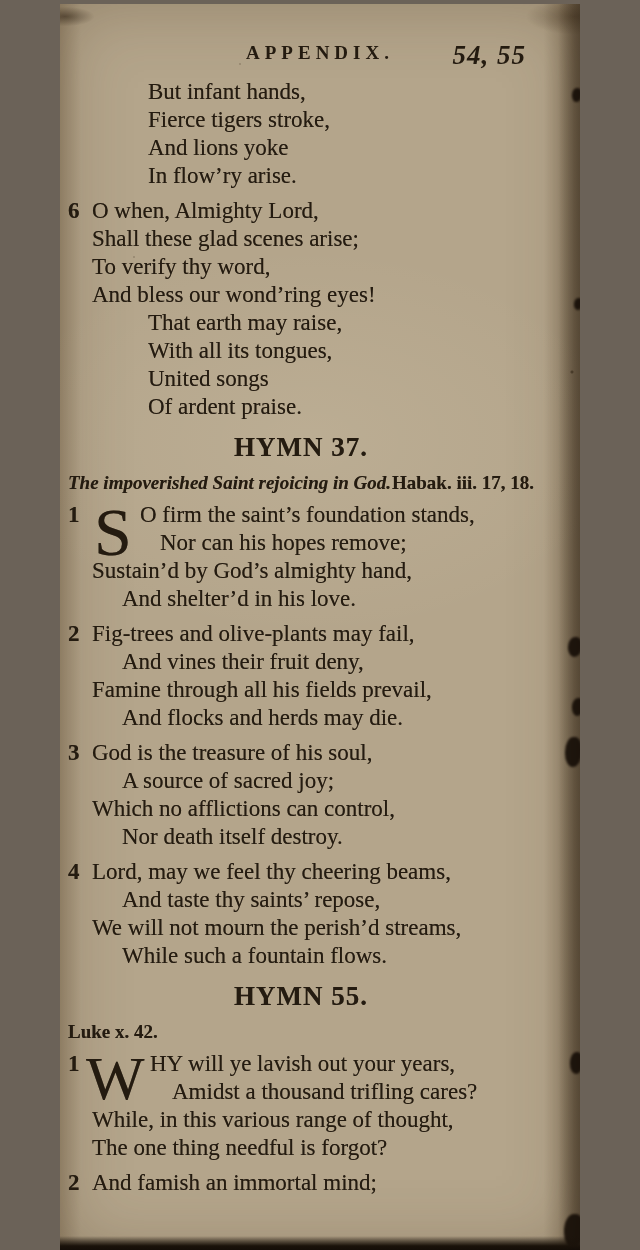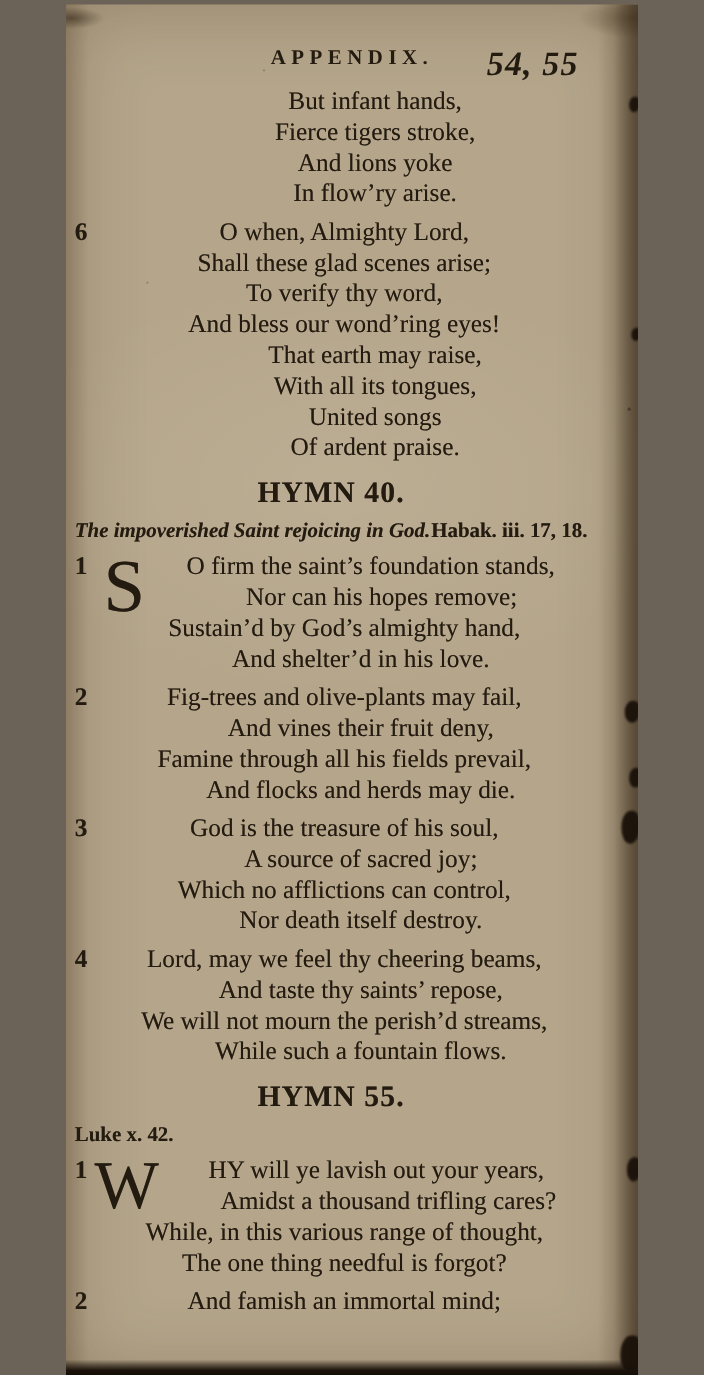--- a/index.html
+++ b/index.html
@@ -17,25 +17,25 @@
       radial-gradient(circle 2px at 74px 253px, rgba(45,32,18,.35), transparent 72%),
       radial-gradient(circle 2px at 180px 60px, rgba(45,32,18,.35), transparent 72%),
       radial-gradient(ellipse 42px 14px at 1% 1%, rgba(40,28,16,.55), transparent 70%),
       radial-gradient(ellipse 420px 260px at 48% 35%, rgba(255,246,222,.10), transparent 75%),
       linear-gradient(90deg, rgba(92,72,46,.28) 0, rgba(92,72,46,0) 4%, rgba(92,72,46,0) 93%, rgba(70,52,30,.40) 99%),
       #b4a58b;
     box-shadow: inset 0 0 70px rgba(70,50,25,.30);
   }
   .pagehead { position:relative; padding-top:38px; height:34px; text-align:center; }
   .running { font-weight:bold; font-size:19px; letter-spacing:5px; }
-  .pagenums { position:absolute; right:54px; top:36px; font-style:italic; font-weight:bold; font-size:31px; letter-spacing:1px; }
+  .pagenums { position:absolute; right:54px; top:36px; font-style:italic; font-weight:bold; font-size:27px; letter-spacing:1px; }
 
   .content { padding:2px 46px 0 8px; font-size:23px; line-height:28px;
              text-shadow:0 0 .5px rgba(36,27,16,.55); }
-  .stanza { margin-bottom:7px;text-align:center; }
+  .stanza { margin-bottom:7px; }
   .closing { margin-left:80px; }
   .verse { position:relative; padding-left:24px; }
   .vnum { position:absolute; left:0; top:0; font-weight:bold; }
   .line { white-space:nowrap; }
   .in  { margin-left:30px; }   
   .deep{ margin-left:56px; }   
 
   .hymn-heading { text-align:center; font-size:27px; font-weight:bold; letter-spacing:1px;
                   margin:10px 0 8px 0; line-height:32px; }
   .subline { display:flex; justify-content:space-between; align-items:baseline;
@@ -87,21 +87,21 @@
       <div class="line">O when, Almighty Lord,</div>
       <div class="line">Shall these glad scenes arise;</div>
       <div class="line">To verify thy word,</div>
       <div class="line">And bless our wond’ring eyes!</div>
       <div class="line deep">That earth may raise,</div>
       <div class="line deep">With all its tongues,</div>
       <div class="line deep">United songs</div>
       <div class="line deep">Of ardent praise.</div>
     </div>
 
-    <div class="hymn-heading">HYMN 40.</div>
+    <div class="hymn-heading">HYMN 37.</div>
     <div class="subline">
       <span class="subtitle">The impoverished Saint rejoicing in God.</span>
       <span class="scripref">Habak. iii. 17, 18.</span>
     </div>
 
     <div class="stanza verse">
       <span class="vnum">1</span>
       <span class="dropcap dropcap-s">S</span>
       <div class="line ml48">O firm the saint’s foundation stands,</div>
       <div class="line ml68">Nor can his hopes remove;</div>

